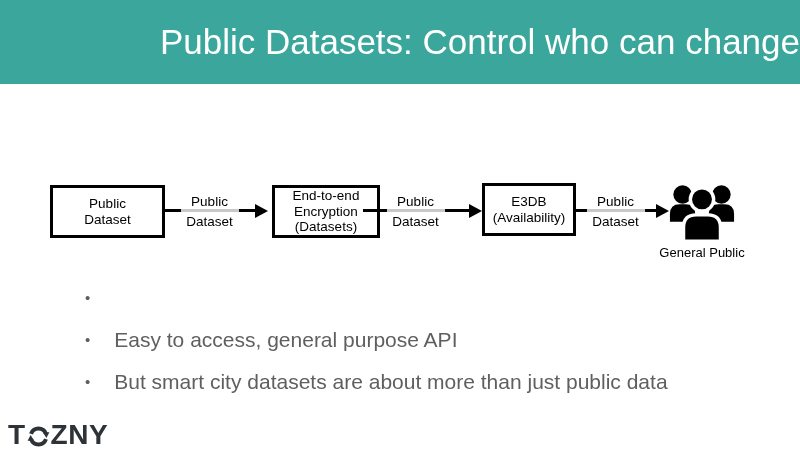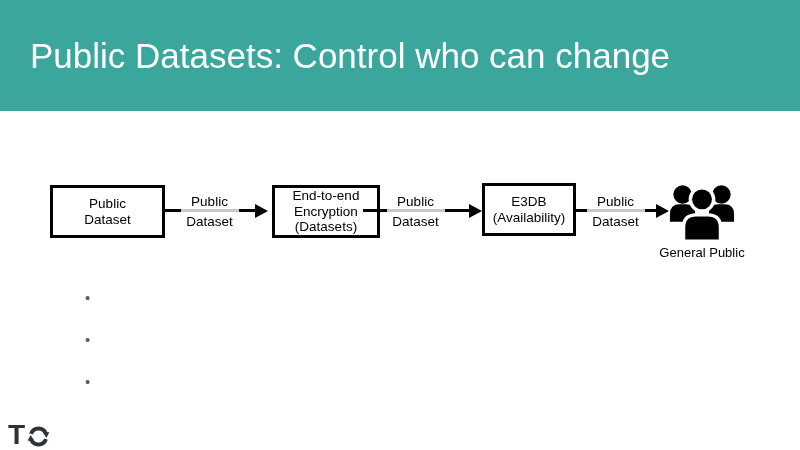--- a/index.html
+++ b/index.html
@@ -2,22 +2,22 @@
 <html><head>
 <meta charset="utf-8">
 <style>
   html,body{margin:0;padding:0;}
   body{
     width:800px;height:450px;overflow:hidden;background:#ffffff;
     font-family:"Liberation Sans", sans-serif;position:relative;
   }
   
   .header{
-    position:absolute;left:0;top:0;width:800px;height:111px;
-    background:#3BA79C;display:flex;align-items:center;
+    position:absolute;left:0;top:0;width:800px;height:84px;
+    background:#3BA79C;display:flex;align-items:center;justify-content:flex-end;
   }
   .header h1{
     margin:0 0 0 30px;font-size:35px;font-weight:400;color:#ffffff;
     letter-spacing:0px;
   }
   
   .dbox{
     position:absolute;background:#ffffff;border:3px solid #000000;
     box-sizing:border-box;display:flex;flex-direction:column;
     align-items:center;justify-content:center;
@@ -134,27 +134,30 @@
   <path d="M16 64 L16 50 Q16 37 29 37 L41 37 Q54 37 54 50 L54 64 Z" fill="#000" stroke="#fff" stroke-width="3.5"></path>
 </svg>
 <div class="audience-label">General Public</div>
 
 <ul class="bullets">
   <li>
     <span class="marker">•</span>
   </li>
   <li>
     <span class="marker">•</span>
+    <span>Easy to access, general purpose API</span>
   </li>
   <li>
     <span class="marker">•</span>
+    <span>But smart city datasets are about more than just public data</span>
   </li>
 </ul>
 
 <div class="logo">
   <span>T</span>
   <svg class="o-icon" width="23" height="23" viewBox="0 0 24 24" xmlns="http://www.w3.org/2000/svg">
     <path d="M 4.2 9.2 A 8.3 8.3 0 0 1 19.8 9.2" fill="none" stroke="#2E3338" stroke-width="4.2"></path>
     <polygon points="23.4,7.6 16.6,7.6 20.2,13.6" fill="#2E3338"></polygon>
     <path d="M 19.8 14.8 A 8.3 8.3 0 0 1 4.2 14.8" fill="none" stroke="#2E3338" stroke-width="4.2"></path>
     <polygon points="0.6,16.4 7.4,16.4 3.8,10.4" fill="#2E3338"></polygon>
   </svg>
+  <span>ZNY</span>
 </div>
 
 </body></html>

